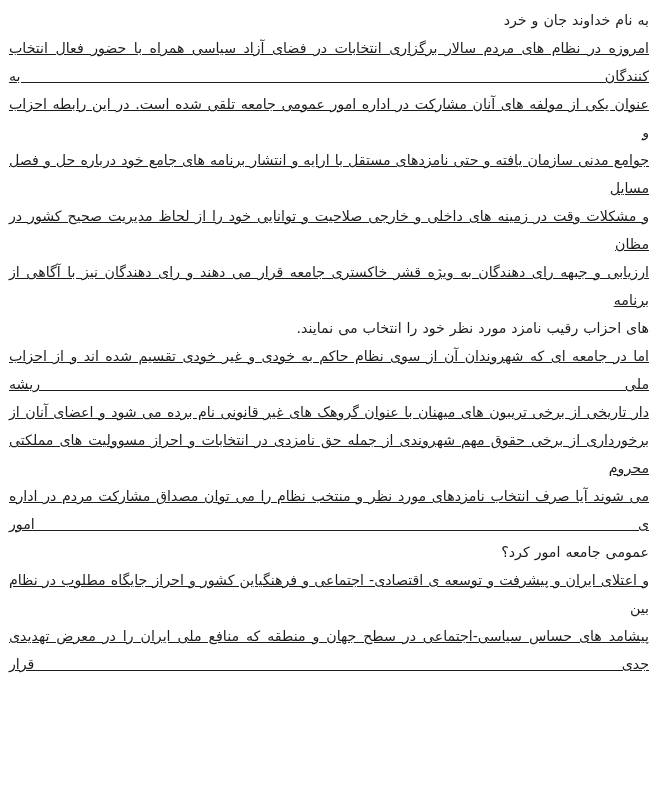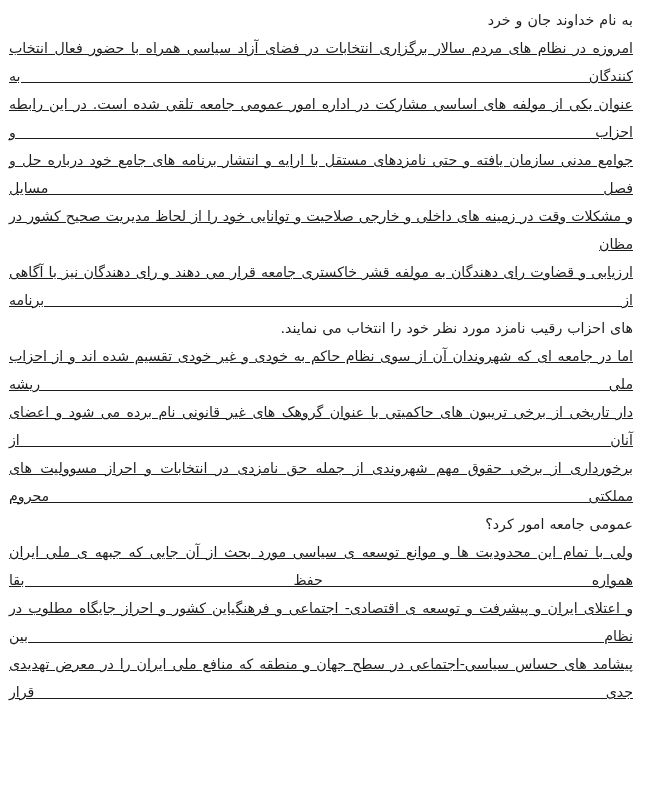--- a/index.html
+++ b/index.html
@@ -3,21 +3,21 @@
 <meta charset="utf-8">
 <style>
   * { margin: 0; padding: 0; box-sizing: border-box; }
   html, body { background: #ffffff; }
   .page {
     width: 657px;
     height: 800px;
     background: #ffffff;
     overflow: hidden;
     direction: rtl;
-    padding: 6px 24px 0 9px;
+    padding: 6px 8px 0 9px;
     font-family: "DejaVu Sans", sans-serif;
     color: #1c1c1c;
   }
   .tline {
     font-size: 14.2px;
     line-height: 28px;
     text-align: right;
     word-spacing: 0.5px;
   }
   .tline.stretch {
@@ -29,33 +29,33 @@
 </head>
 <body>
 
 <div class="page">
 
   <div class="tline">به نام خداوند جان و خرد</div>
 
 
   <div>
       <div class="tline stretch">امروزه در نظام های مردم سالار برگزاری انتخابات در فضای آزاد سیاسی همراه با حضور فعال انتخاب کنندگان به</div>
-      <div class="tline stretch">عنوان یکی از مولفه های اساسی مشارکت در اداره امور عمومی جامعه تلقی شده است. در این رابطه احزاب و</div>
+      <div class="tline stretch">عنوان یکی از مولفه های آنان مشارکت در اداره امور عمومی جامعه تلقی شده است. در این رابطه احزاب و</div>
       <div class="tline stretch">جوامع مدنی سازمان یافته و حتی نامزدهای مستقل با ارایه و انتشار برنامه های جامع خود درباره حل و فصل مسایل</div>
       <div class="tline stretch">و مشکلات وقت در زمینه های داخلی و خارجی صلاحیت و توانایی خود را از لحاظ مدیریت صحیح کشور در مظان</div>
-      <div class="tline stretch">ارزیابی و قضاوت رای دهندگان به مولفه قشر خاکستری جامعه قرار می دهند و رای دهندگان نیز با آگاهی از برنامه</div>
+      <div class="tline stretch">ارزیابی و جبهه رای دهندگان به ویژه قشر خاکستری جامعه قرار می دهند و رای دهندگان نیز با آگاهی از برنامه</div>
       <div class="tline">های احزاب رقیب نامزد مورد نظر خود را انتخاب می نمایند.</div>
     </div>
 
   <div>
       <div class="tline stretch">اما در جامعه ای که شهروندان آن از سوی نظام حاکم به خودی و غیر خودی تقسیم شده اند و از احزاب ملی ریشه</div>
-      <div class="tline stretch">دار تاریخی از برخی تریبون های حاکمیتی با عنوان گروهک های غیر قانونی نام برده می شود و اعضای آنان از</div>
+      <div class="tline stretch">دار تاریخی از برخی تریبون های میهنان با عنوان گروهک های غیر قانونی نام برده می شود و اعضای آنان از</div>
       <div class="tline stretch">برخورداری از برخی حقوق مهم شهروندی از جمله حق نامزدی در انتخابات و احراز مسوولیت های مملکتی محروم</div>
+      <div class="tline stretch">می شوند آیا صرف انتخاب نامزدهای مورد نظر و منتخب نظام را می توان مصداق مشارکت مردم در اداره ی امور</div>
       <div class="tline">عمومی جامعه امور کرد؟</div>
     </div>
 
   <div>
-      <div class="tline stretch">ولی با تمام این محدودیت ها و موانع توسعه ی سیاسی مورد بحث از آن جایی که جبهه ی ملی ایران همواره حفظ بقا</div>
       <div class="tline stretch">و اعتلای ایران و پیشرفت و توسعه ی اقتصادی- اجتماعی و فرهنگیاین کشور و احراز جایگاه مطلوب در نظام بین</div>
       <div class="tline stretch">پیشامد های حساس سیاسی-اجتماعی در سطح جهان و منطقه که منافع ملی ایران را در معرض تهدیدی جدی قرار</div>
     </div>
 
 </div>
 
 </body></html>

